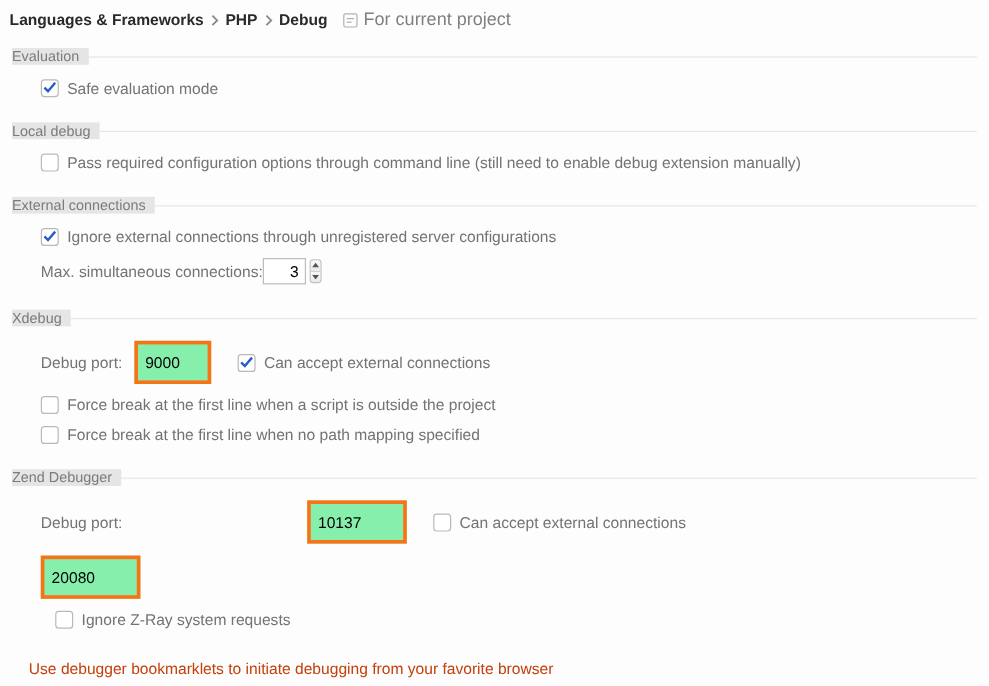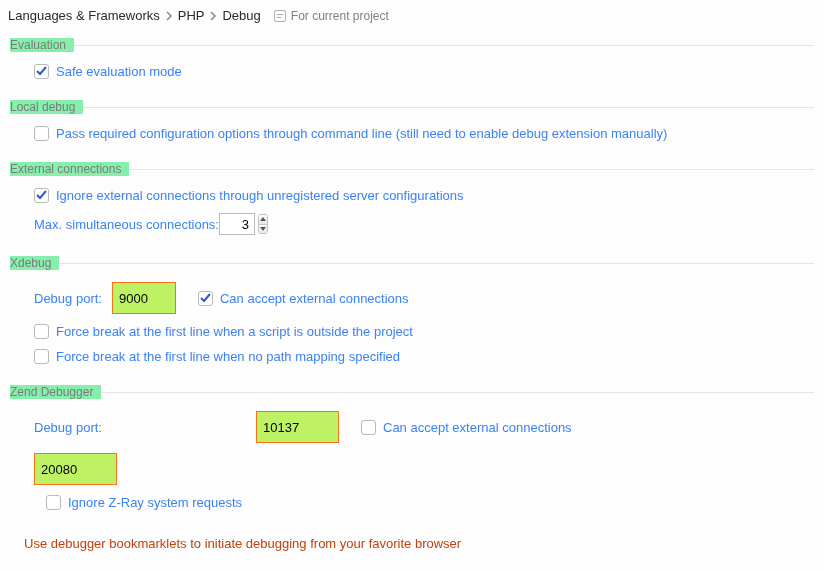--- a/index.html
+++ b/index.html
@@ -11,54 +11,54 @@
       width: 824px;
       height: 572px;
       overflow: hidden;
     }
     .header {
       display: flex;
       align-items: center;
       padding: 8px 10px 14px 8px;
     }
     .breadcrumb-item {
-      font-weight: normal;
+      font-weight: bold;
       color: #2a2a2a;
     }
     .breadcrumb-sep {
       width: 8px;
       height: 10px;
       margin: 0 5px;
       display: inline-block;
     }
     .breadcrumb-sep svg { display: block; }
     .scope-icon {
       width: 14px;
       height: 14px;
       margin-left: 12px;
       display: inline-block;
       vertical-align: middle;
     }
     .scope-label {
       color: #808080;
       margin-left: 4px;
       font-weight: normal;
-      font-size: 12px;
+      font-size: 15px;
     }
     .content {
       padding: 0 10px 0 10px;
     }
     .fieldset {
       position: relative;
       margin-bottom: 16px;
     }
     .fieldset-title {
       color: #7b7b7b;
       font-size: 12px;
-      background: #86efac;
+      background: #e5e5e5;
       position: relative;
       display: inline-block;
       padding-right: 8px;
       z-index: 1;
     }
     .fieldset-line {
       position: absolute;
       left: 0;
       right: 0;
       top: 8px;
@@ -83,26 +83,26 @@
       background: #fff;
       display: inline-flex;
       align-items: center;
       justify-content: center;
       margin-right: 7px;
       flex-shrink: 0;
     }
     .checkbox.checked svg { display: block; }
     .checkbox svg { display: none; width: 11px; height: 11px; }
     .label {
-      color: #3b82f6;
+      color: #737373;
     }
     .field-input {
       height: 22px;
-      border: 1px solid #f97316;
-      background: #bef264;
+      border: 3px solid #f97316;
+      background: #86efac;
       padding: 15px 6px;
       font-size: 13px;
       font-family: inherit;
       text-align: left;
     }
     .stepper {
       display: inline-flex;
       align-items: center;
     }
     .stepper-input {

